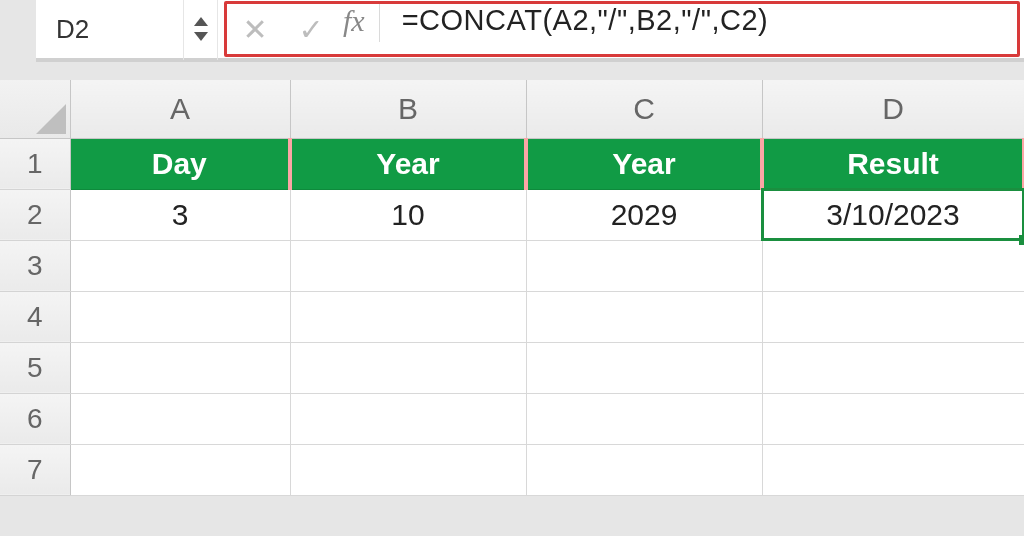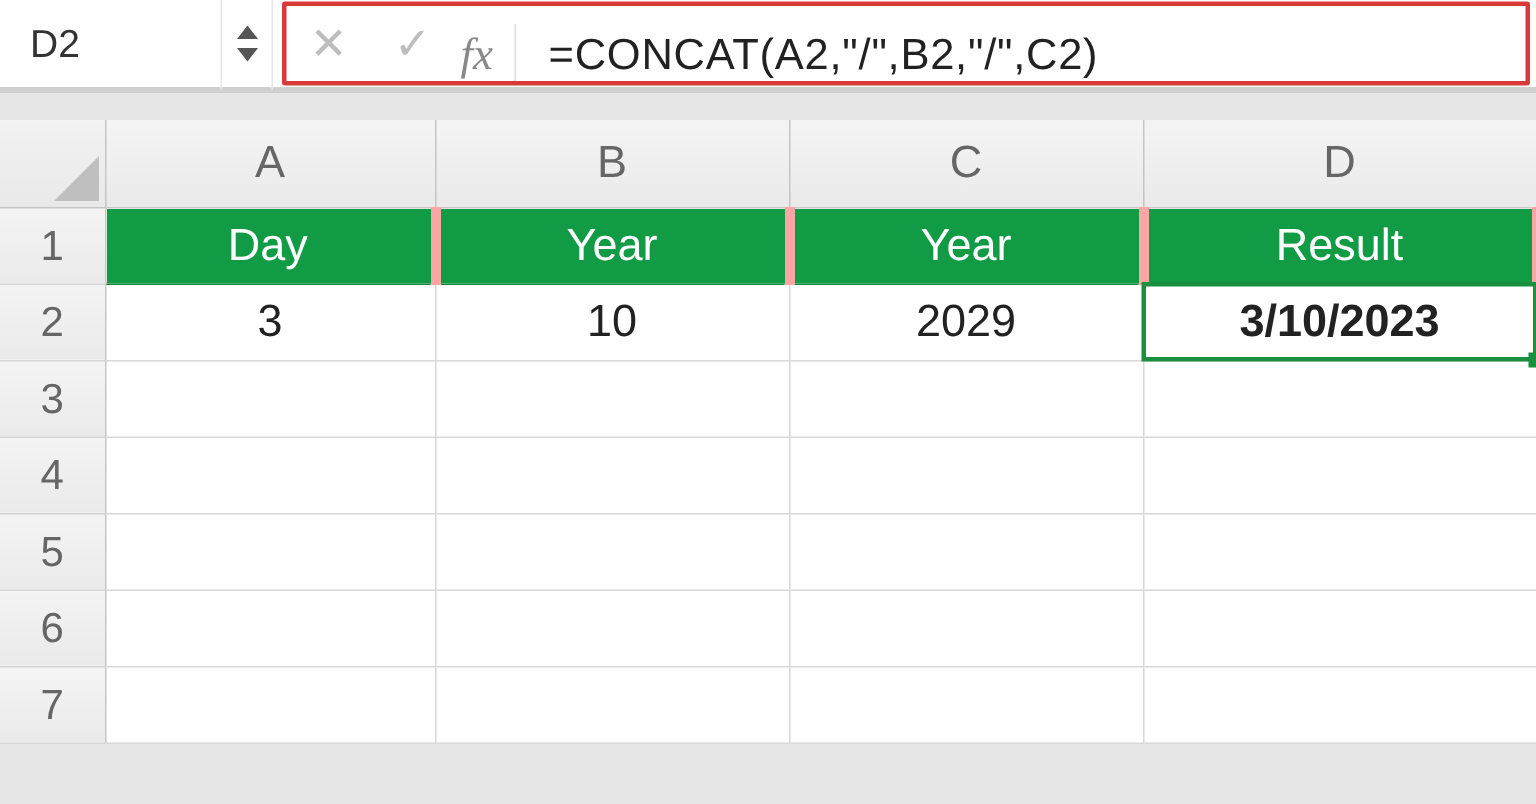--- a/index.html
+++ b/index.html
@@ -10,20 +10,21 @@
     width: 1024px;
     height: 536px;
     overflow: hidden;
   }
   .formula-bar {
     display: flex;
     align-items: center;
     height: 62px;
     background: #fff;
     border-bottom: 4px solid #d0d0d0;
+    margin-left: 36px;
   }
   .name-box {
     width: 148px;
     height: 62px;
     display: flex;
     align-items: center;
     padding-left: 20px;
     font-size: 26px;
     color: #333;
     border-right: 1px solid #e6e6e6;
@@ -39,21 +40,21 @@
   }
   .spin-up, .spin-down {
     width: 0; height: 0;
     border-left: 7px solid transparent;
     border-right: 7px solid transparent;
   }
   .spin-up { border-bottom: 9px solid #555; margin-bottom: 3px; }
   .spin-down { border-top: 9px solid #555; margin-top: 3px; }
   .highlighted-group {
     display: flex;
-    align-items: flex-end;
+    align-items: flex-start;
     flex: 1;
     height: 56px;
     margin: 3px 4px 3px 6px;
     border: 3px solid #d83a3a;
     border-radius: 2px;
     background: #fff;
     position: relative;
   }
   .fb-btn {
     width: 56px;
@@ -135,30 +136,29 @@
     border-bottom: 1px solid #d8d8d8;
     height: 51px;
     font-size: 30px;
     text-align: center;
     color: #222;
     position: relative;
   }
   tr.header-row td.cell {
     background: #119b45;
     color: #fff;
-    font-weight: 400;
-    border-right: 7px solid #fca5a5;
+    font-weight: 700;
+    border-right: 4px solid #fca5a5;
     border-bottom: 1px solid #0e8a3c;
     margin-top: 48px;
   }
   td.selected {
     outline: 3px solid #1a8f3f;
     outline-offset: -2px;
     background: #fff;
-    font-weight: bold;
   }
   td.selected::after {
     content: "";
     position: absolute;
     right: -5px;
     bottom: -5px;
     width: 10px;
     height: 10px;
     background: #1a8f3f;
   }

